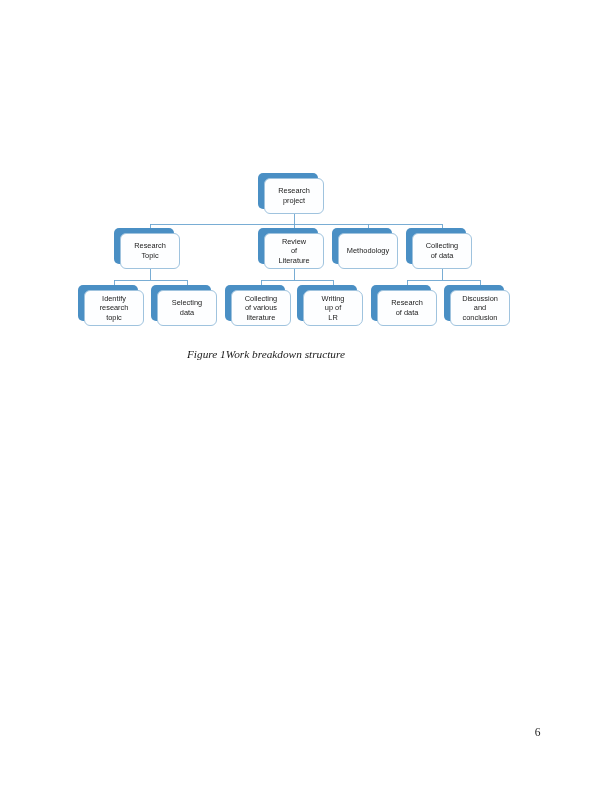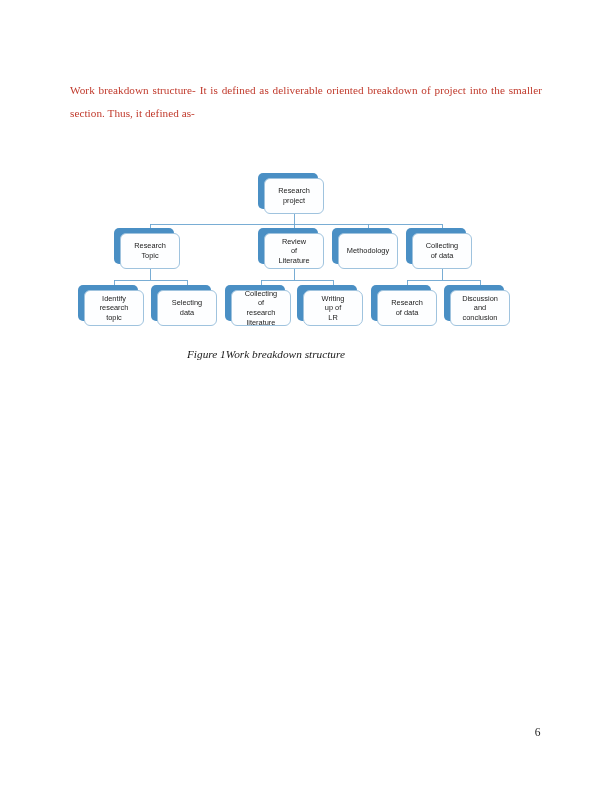--- a/index.html
+++ b/index.html
@@ -106,21 +106,20 @@
     box-sizing: border-box;
     font-size: 11.5px;
     color: #1a1a1a;
   }
 </style>
 </head>
 <body>
 
 <div id="page">
 
-  <p class="body-para">Work breakdown structure- It is defined as deliverable oriented breakdown of project into the smaller section. Thus, it defined as-</p>
 
   <div id="diagram">
     <svg id="connector-layer" width="612" height="792">
         <line x1="294" y1="214" x2="294" y2="224" stroke="#6aa4cf" stroke-width="0.9" shape-rendering="crispEdges"></line>
         <line x1="150" y1="224" x2="442" y2="224" stroke="#6aa4cf" stroke-width="0.9" shape-rendering="crispEdges"></line>
         <line x1="150" y1="224" x2="150" y2="233" stroke="#6aa4cf" stroke-width="0.9" shape-rendering="crispEdges"></line>
         <line x1="294" y1="224" x2="294" y2="233" stroke="#6aa4cf" stroke-width="0.9" shape-rendering="crispEdges"></line>
         <line x1="368" y1="224" x2="368" y2="233" stroke="#6aa4cf" stroke-width="0.9" shape-rendering="crispEdges"></line>
         <line x1="442" y1="224" x2="442" y2="233" stroke="#6aa4cf" stroke-width="0.9" shape-rendering="crispEdges"></line>
         <line x1="150" y1="269" x2="150" y2="280" stroke="#6aa4cf" stroke-width="0.9" shape-rendering="crispEdges"></line>
@@ -160,21 +159,21 @@
         <div class="node" style="left: 78px; top: 285px; width: 60px; height: 36px;">
           <div class="shadow" style="background: rgb(74, 143, 196);"></div>
           <div class="face" style="background: rgb(253, 254, 255); border-color: rgb(159, 195, 222);">Identify research topic</div>
         </div>
         <div class="node" style="left: 151px; top: 285px; width: 60px; height: 36px;">
           <div class="shadow" style="background: rgb(74, 143, 196);"></div>
           <div class="face" style="background: rgb(253, 254, 255); border-color: rgb(159, 195, 222);">Selecting data</div>
         </div>
         <div class="node" style="left: 225px; top: 285px; width: 60px; height: 36px;">
           <div class="shadow" style="background: rgb(74, 143, 196);"></div>
-          <div class="face" style="background: rgb(253, 254, 255); border-color: rgb(159, 195, 222);">Collecting of research literature</div>
+          <div class="face" style="background: rgb(253, 254, 255); border-color: rgb(159, 195, 222);">Collecting of various literature</div>
         </div>
         <div class="node" style="left: 297px; top: 285px; width: 60px; height: 36px;">
           <div class="shadow" style="background: rgb(74, 143, 196);"></div>
           <div class="face" style="background: rgb(253, 254, 255); border-color: rgb(159, 195, 222); border-radius: 7px;">Writing up of LR</div>
         </div>
         <div class="node" style="left: 371px; top: 285px; width: 60px; height: 36px;">
           <div class="shadow" style="background: rgb(74, 143, 196);"></div>
           <div class="face" style="background: rgb(253, 254, 255); border-color: rgb(159, 195, 222);">Research of data</div>
         </div>
         <div class="node" style="left: 444px; top: 285px; width: 60px; height: 36px;">

